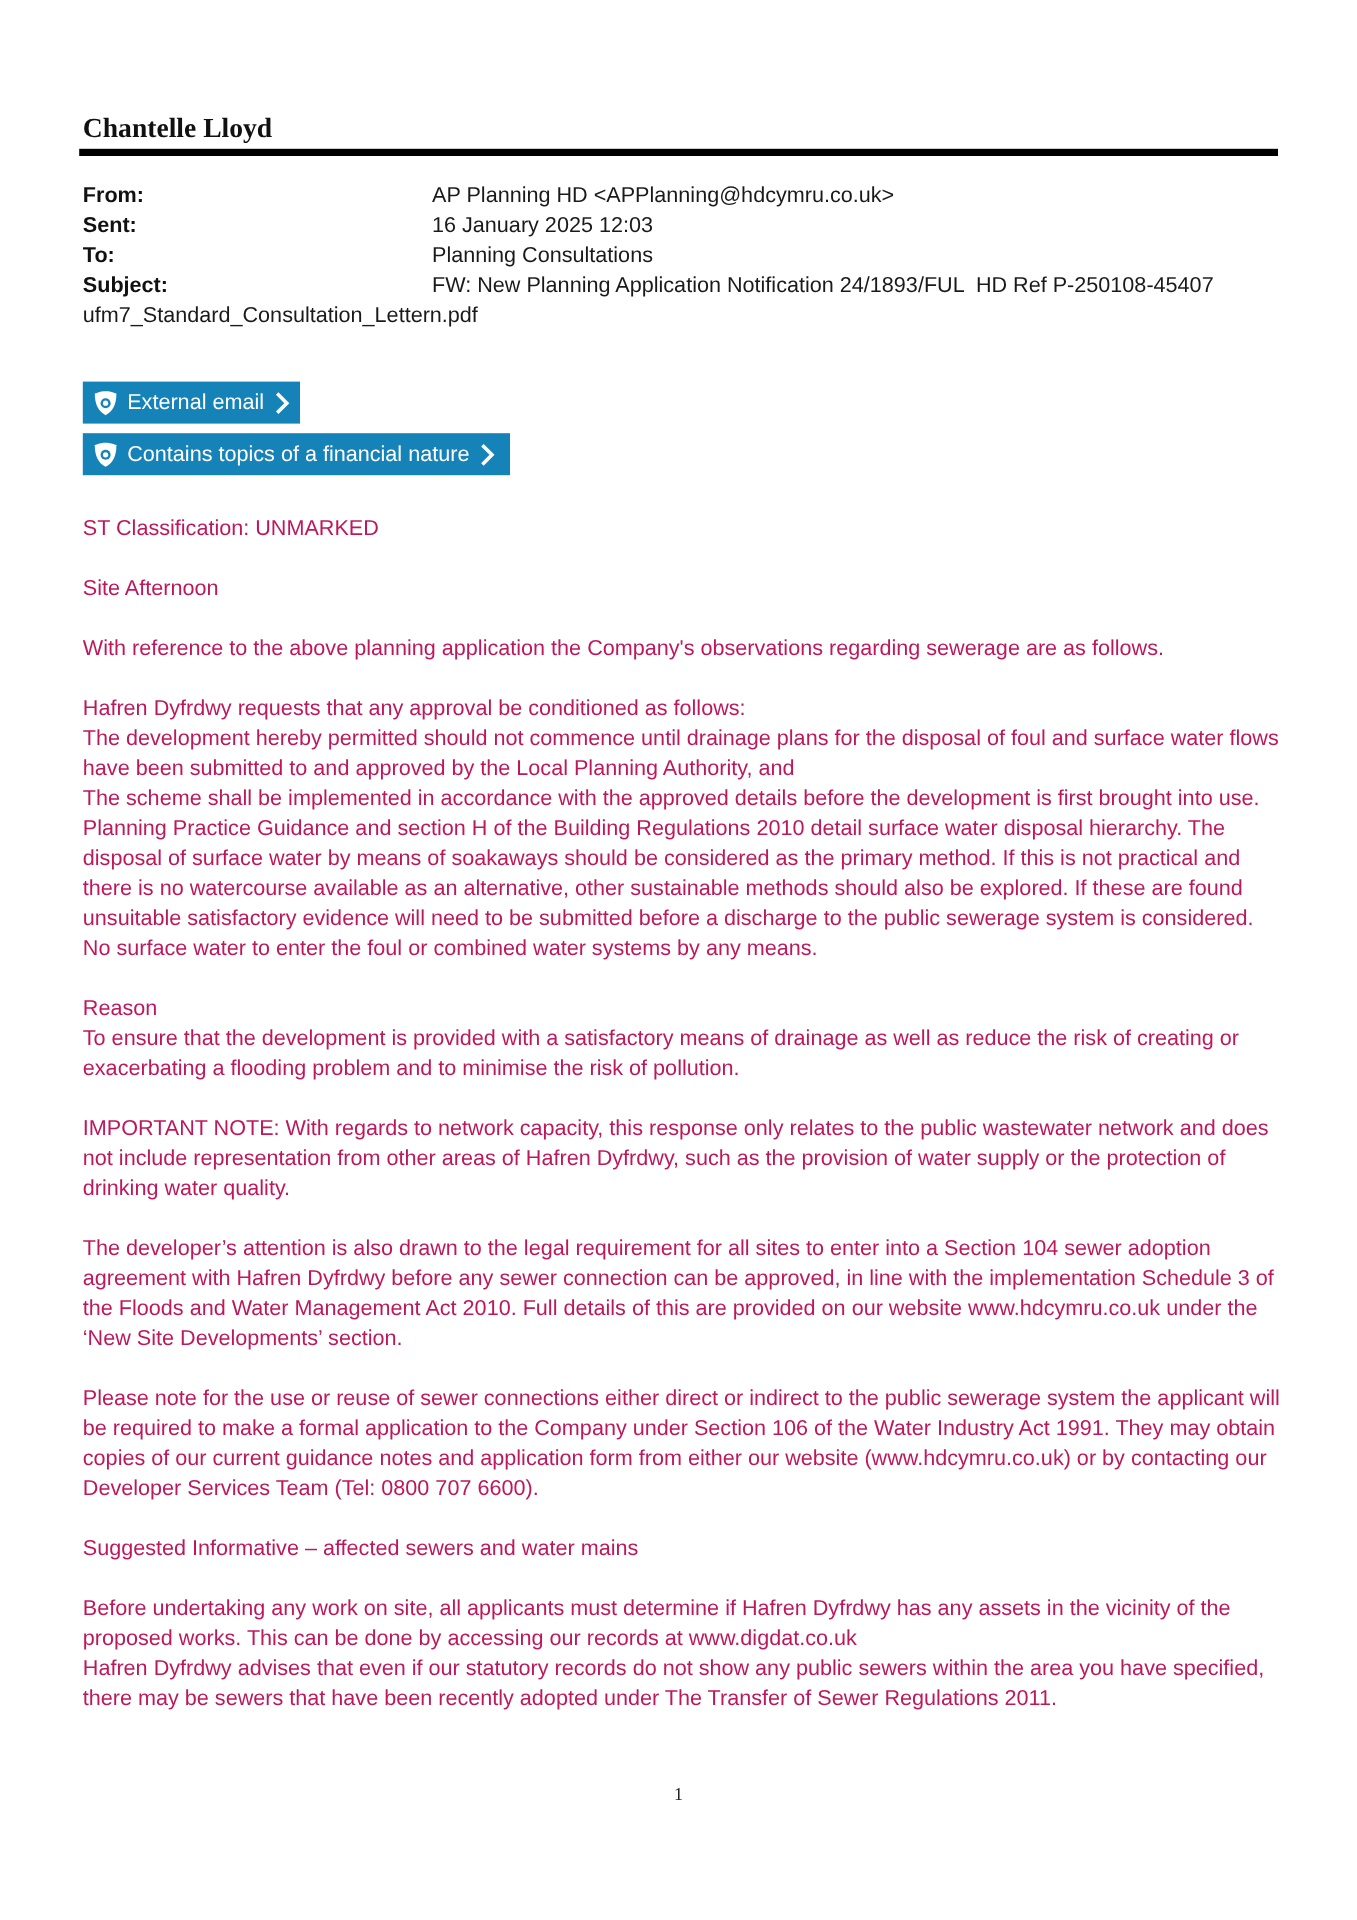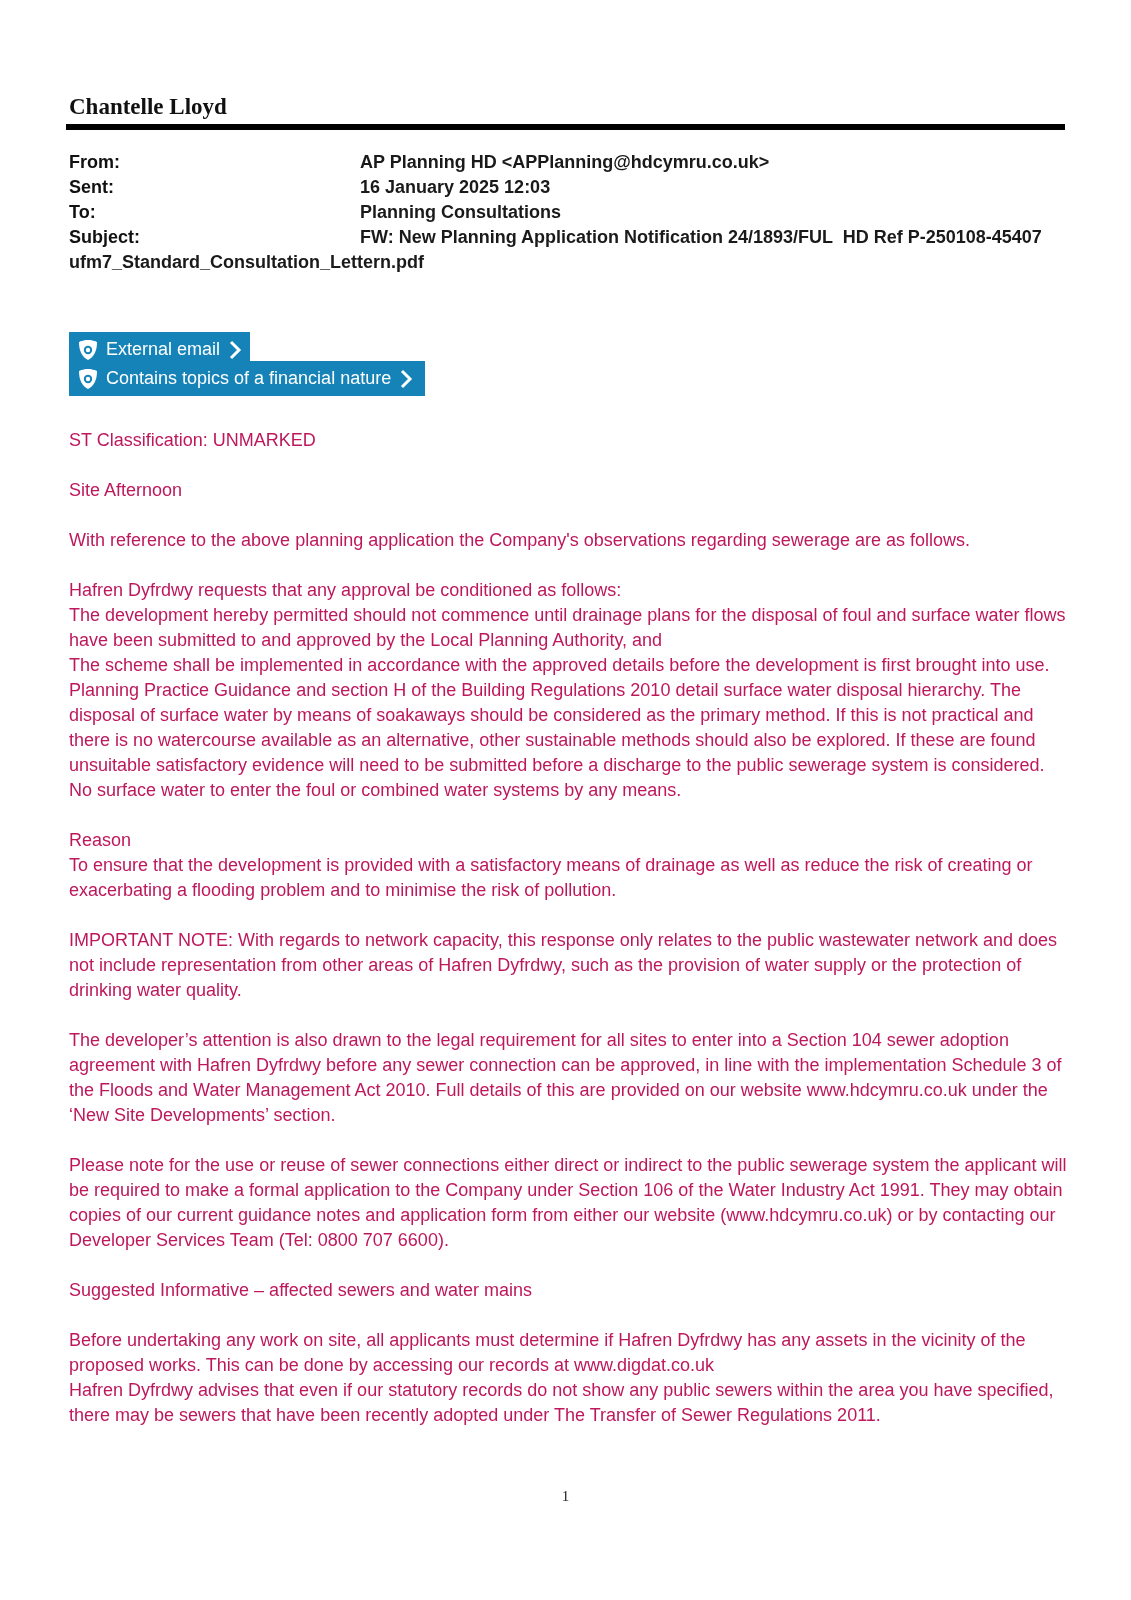--- a/index.html
+++ b/index.html
@@ -12,27 +12,27 @@
   .sender-name {
     position: absolute; left: 69px; top: 94px;
     font-size: 23px; font-weight: bold; color: #111; font-family: Liberation Serif, serif;
   }
   .sender-rule {
     position: absolute; left: 66px; top: 124px; width: 999px; height: 6px; background: #000;
   }
   .header-table { position: absolute; left: 69px; top: 150px; font-size: 18px; line-height: 25px; }
   .header-row { display: flex; height: 25px; }
   .header-label { width: 291px; font-weight: bold; color: #111; }
-  .header-value { color: #1a1a1a; white-space: pre; font-weight: bold; }
+  .header-value { color: #1a1a1a; white-space: pre; }
   .banner {
     position: absolute; left: 69px; height: 35px; background: #1583b8;
     color: #fff; display: flex; align-items: center; font-size: 18px;
     padding: 0 6px 0 8px; box-sizing: border-box;
   }
-  .banner-ext { top: 332px; width: 181px; }
+  .banner-ext { top: 318px; width: 181px; }
   .banner-fin { top: 361px; width: 356px; }
   .banner-icon { width: 22px; height: 22px; margin-right: 7px; flex: none; }
   .banner-chevron { width: 14px; height: 20px; margin-left: 8px; flex: none; }
   .body-text {
     position: absolute; left: 69px; width: 1000px; font-size: 18px; line-height: 25px; color: #be185d;
   }
   .body-text p { margin: 0; }
   .gap { height: 25px; }
   .page-number {
     position: absolute; left: 0; width: 1131px; top: 1488px; text-align: center;

